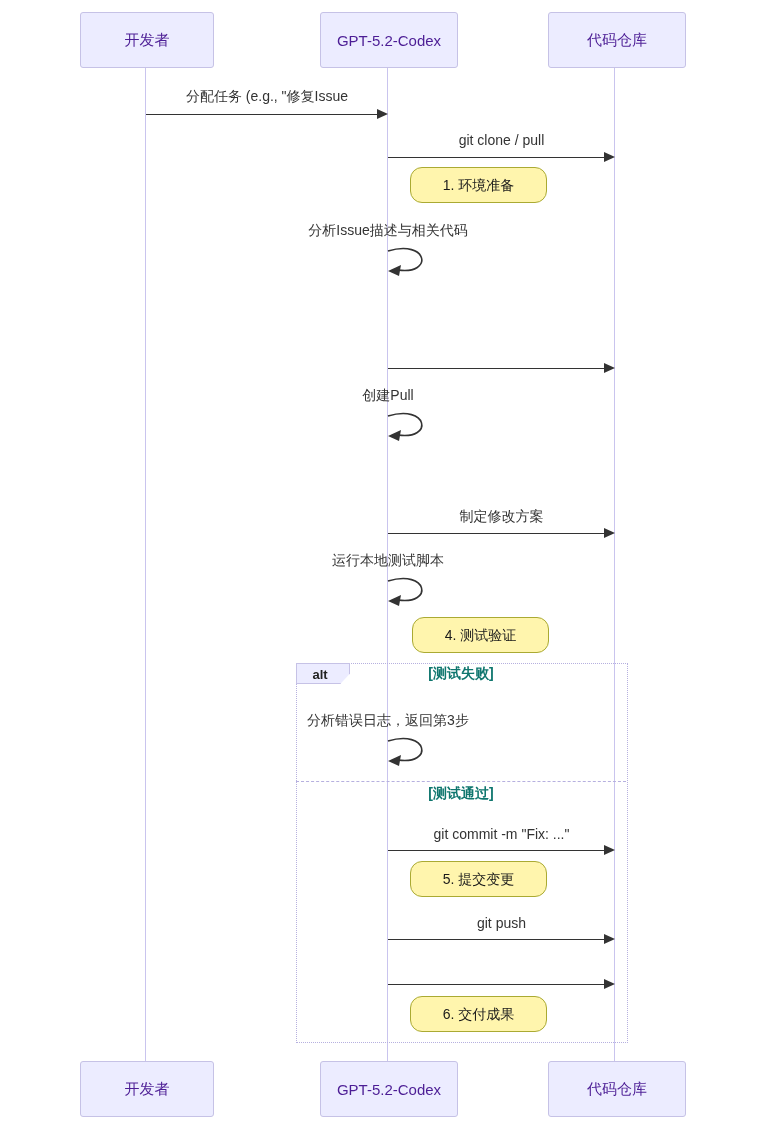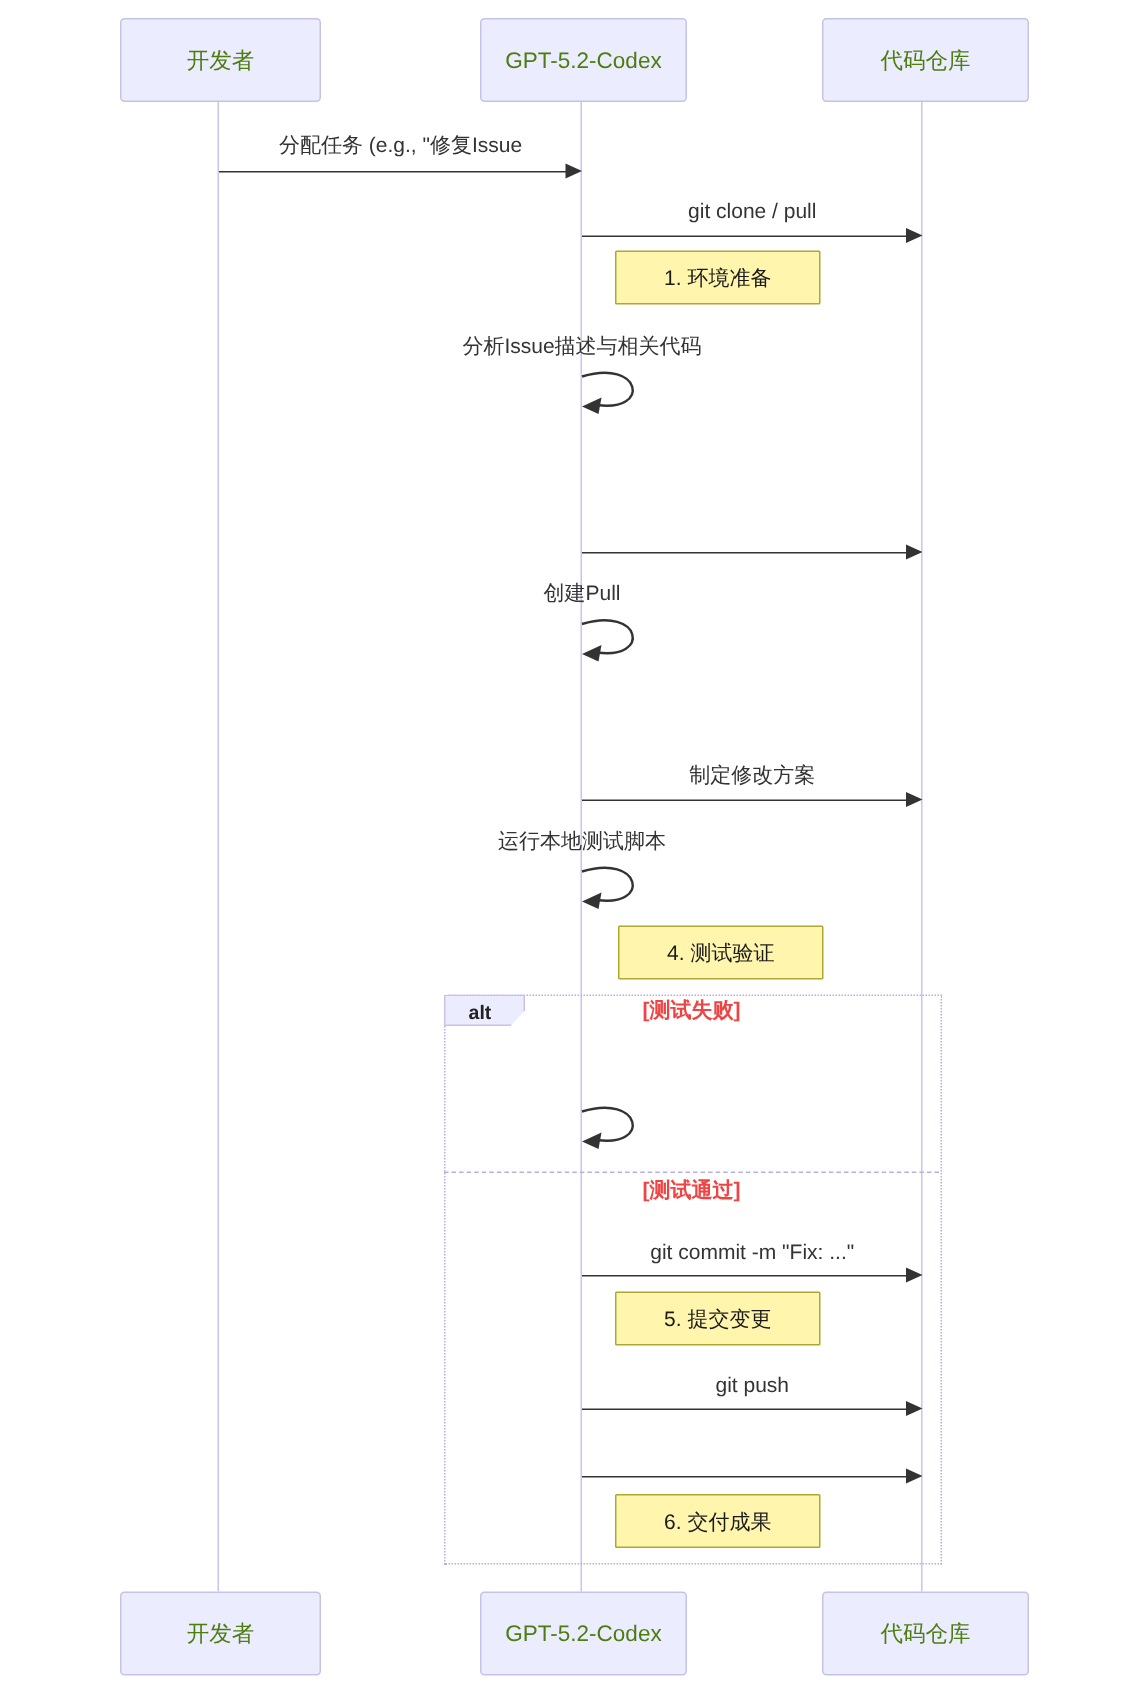--- a/index.html
+++ b/index.html
@@ -5,46 +5,46 @@
   html,body{margin:0;padding:0;background:#ffffff;}
   .stage{
     position:relative;width:760px;height:1137px;background:#ffffff;overflow:hidden;
     font-family:"Liberation Sans","DejaVu Sans",sans-serif;color:#222;
   }
   
   .lifeline{position:absolute;top:68px;height:993px;width:0;border-left:1px solid #c9c4ee;}
   
   .actor{
     position:absolute;height:54px;background:#ececff;border:1px solid #c6c2e6;border-radius:3px;
-    display:flex;align-items:center;justify-content:center;font-size:15px;color:#4d7c0f;
+    display:flex;align-items:center;justify-content:center;font-size:15px;color:#4c1d95;
   }
   
   .msg-label{position:absolute;text-align:center;font-size:14px;color:#333;white-space:nowrap;}
   
   .msg-line{position:absolute;height:0;border-top:1.7px solid #333;}
   .msg-line .head{
     position:absolute;right:-10px;top:-6px;width:0;height:0;
     border-left:11px solid #333;border-top:5px solid transparent;border-bottom:5px solid transparent;
   }
   
   .loop{position:absolute;overflow:visible;}
   
   .note{
     position:absolute;width:135px;height:34px;line-height:34px;text-align:center;
-    background:#fff5ad;border:1px solid #aaaa33;font-size:14px;color:#1a1a1a;border-radius:1px;
+    background:#fff5ad;border:1px solid #aaaa33;font-size:14px;color:#1a1a1a;border-radius:12px;
   }
   
   .alt-frame{position:absolute;border:1px dotted #b6b0df;background:transparent;}
   .alt-divider{position:absolute;height:0;border-top:1px dashed #b6b0df;}
   .alt-tab{
     position:absolute;width:54px;height:21px;line-height:21px;background:#ececff;
     border:1px solid #c6c2e6;font-size:13px;font-weight:600;color:#222;text-align:center;
     clip-path:polygon(0 0,100% 0,100% 50%,82% 100%,0 100%);padding-right:6px;box-sizing:border-box;
   }
-  .alt-cond{position:absolute;text-align:center;font-size:14px;font-weight:600;color:#ef4444;white-space:nowrap;}
+  .alt-cond{position:absolute;text-align:center;font-size:14px;font-weight:600;color:#0f766e;white-space:nowrap;}
 </style>
 </head>
 <body>
 
 <div class="stage">
 
   <div class="lifeline" style="left:145px"></div>
   <div class="lifeline" style="left:387px"></div>
   <div class="lifeline" style="left:614px"></div>
 
@@ -98,20 +98,21 @@
     </div>
 
   <div class="msg-label" style="left:268px;width:240px;top:552px">运行本地测试脚本</div>
   <svg class="loop" style="left:386px;top:575px" width="48" height="32" viewBox="0 0 48 32">
     <path d="M2 6 C 42 -6, 48 30, 12 25" stroke="#333" stroke-width="1.6" fill="none"></path>
     <polygon points="2,26 15,20 13,31" fill="#333"></polygon>
   </svg>
 
   <div class="note" style="left:412px;top:617px">4. 测试验证</div>
 
+  <div class="msg-label" style="left:268px;width:240px;top:712px">分析错误日志，返回第3步</div>
   <svg class="loop" style="left:386px;top:735px" width="48" height="32" viewBox="0 0 48 32">
     <path d="M2 6 C 42 -6, 48 30, 12 25" stroke="#333" stroke-width="1.6" fill="none"></path>
     <polygon points="2,26 15,20 13,31" fill="#333"></polygon>
   </svg>
 
   <div class="msg-label" style="left:388px;width:227px;top:826px">git commit -m "Fix: ..."</div>
   <div class="msg-line" style="left:388px;width:217px;top:850px">
       <span class="head"></span>
     </div>
 

